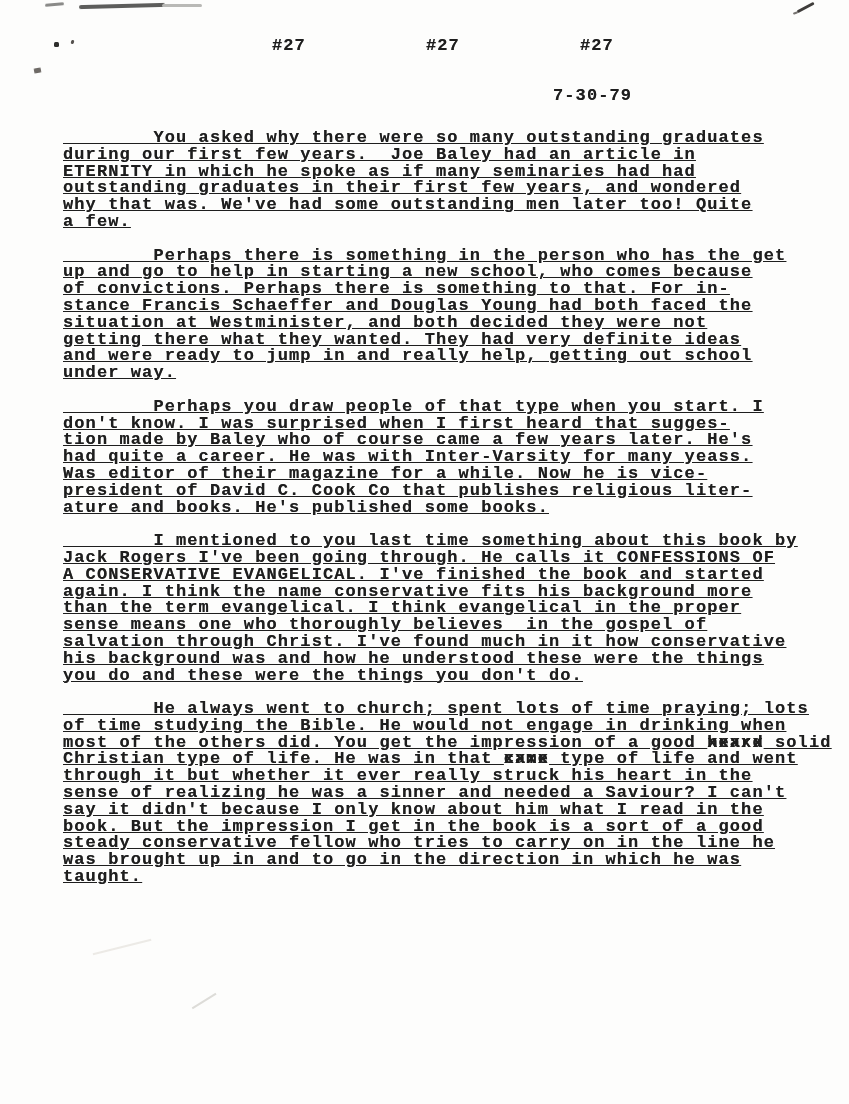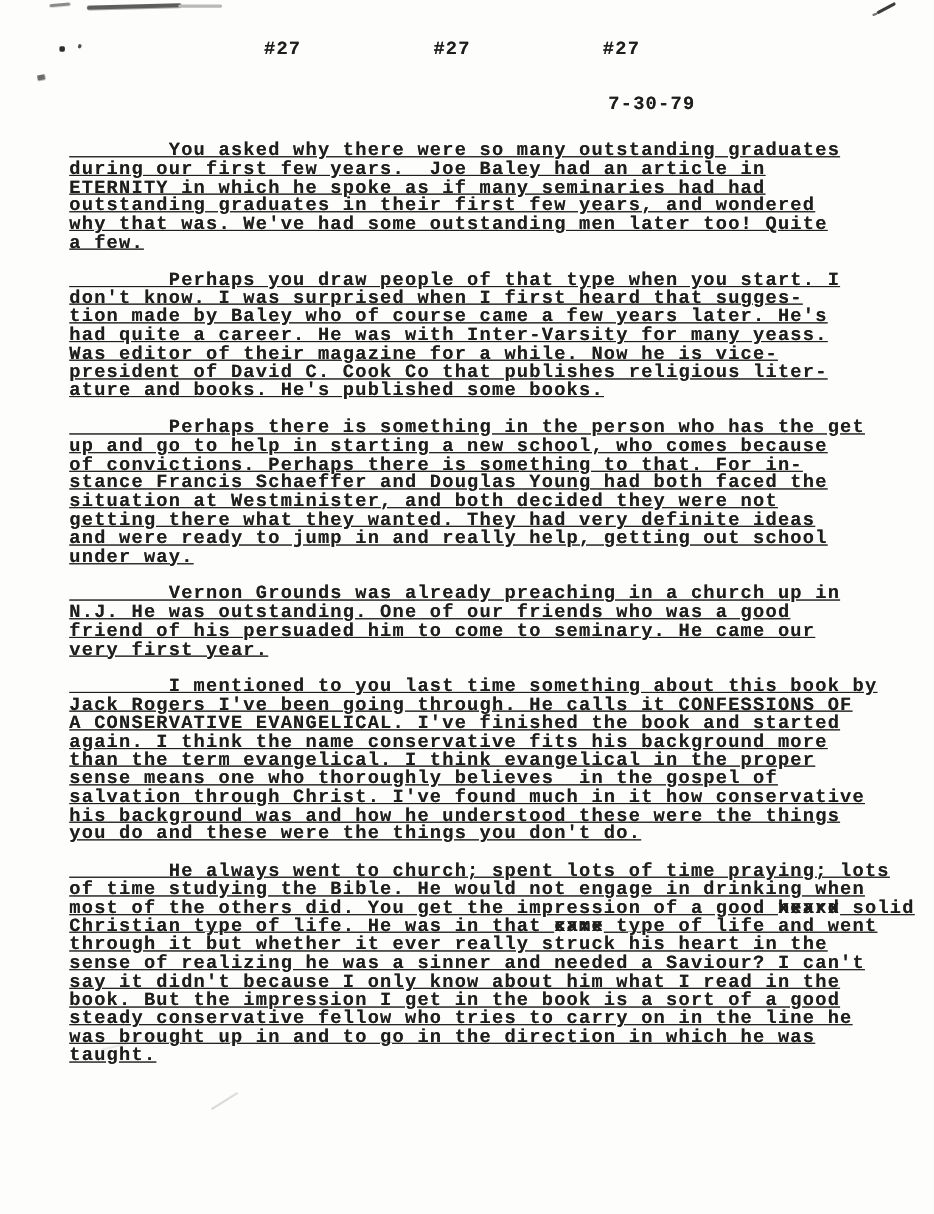--- a/index.html
+++ b/index.html
@@ -15,21 +15,21 @@
     background: #fdfdfc;
     overflow: hidden;
     font-family: "Liberation Mono", "DejaVu Sans Mono", monospace;
     font-size: 17px;
     font-weight: bold;
     letter-spacing: 1.1px;
     color: #1e1e1e;
     text-shadow: 0 0 0.6px rgba(20,20,20,0.65);
   }
   
-  .page-mark { position: absolute; top: 36px; white-space: pre; }
+  .page-mark { position: absolute; top: 36px; white-space: pre; margin-left: 32px; }
   .pm1 { left: 240px; }
   .pm2 { left: 394px; }
   .pm3 { left: 548px; }
   
   .doc-title { position: absolute; top: 86px; left: 85px; white-space: pre; }
   .doc-date  { position: absolute; top: 86px; left: 553px; white-space: pre; text-align: right; }
   
   .body {
     position: absolute;
     top: 130px;
@@ -92,39 +92,35 @@
 
   <span class="doc-date">7-30-79</span>
 
   <div class="body">
     <p>        You asked why there were so many outstanding graduates
 during our first few years.  Joe Baley had an article in
 ETERNITY in which he spoke as if many seminaries had had
 outstanding graduates in their first few years, and wondered
 why that was. We've had some outstanding men later too! Quite
 a few.</p>
-    <p>        Perhaps you draw people of that type when you start. I
-don't know. I was surprised when I first heard that sugges-
-tion made by Baley who of course came a few years later. He's
-had quite a career. He was with Inter-Varsity for many yeass.
-Was editor of their magazine for a while. Now he is vice-
-president of David C. Cook Co that publishes religious liter-
-ature and books. He's published some books.</p>
     <p>        Perhaps there is something in the person who has the get
 up and go to help in starting a new school, who comes because
 of convictions. Perhaps there is something to that. For in-
 stance Francis Schaeffer and Douglas Young had both faced the
 situation at Westminister, and both decided they were not
 getting there what they wanted. They had very definite ideas
 and were ready to jump in and really help, getting out school
 under way.</p>
-    <p>        Vernon Grounds was already preaching in a church up in
-N.J. He was outstanding. One of our friends who was a good
-friend of his persuaded him to come to seminary. He came our
-very first year.</p>
+    <p>        Perhaps you draw people of that type when you start. I
+don't know. I was surprised when I first heard that sugges-
+tion made by Baley who of course came a few years later. He's
+had quite a career. He was with Inter-Varsity for many yeass.
+Was editor of their magazine for a while. Now he is vice-
+president of David C. Cook Co that publishes religious liter-
+ature and books. He's published some books.</p>
     <p>        I mentioned to you last time something about this book by
 Jack Rogers I've been going through. He calls it CONFESSIONS OF
 A CONSERVATIVE EVANGELICAL. I've finished the book and started
 again. I think the name conservative fits his background more
 than the term evangelical. I think evangelical in the proper
 sense means one who thoroughly believes  in the gospel of
 salvation through Christ. I've found much in it how conservative
 his background was and how he understood these were the things
 you do and these were the things you don't do.</p>
     <p><span>        He always went to church; spent lots of time praying; lots

